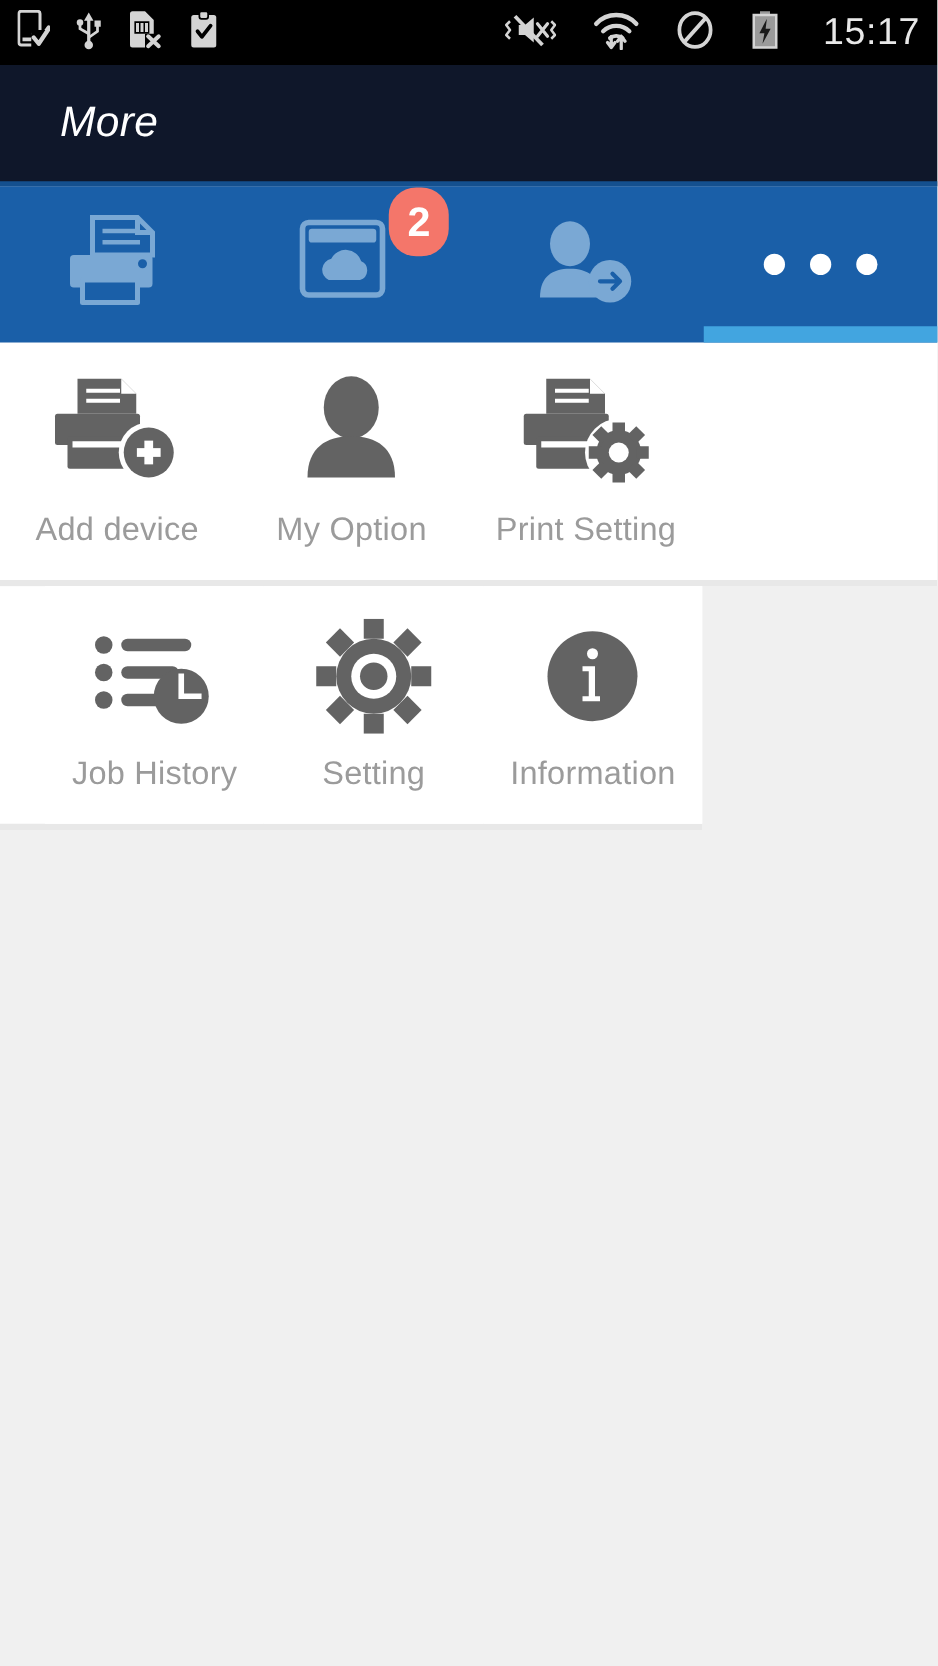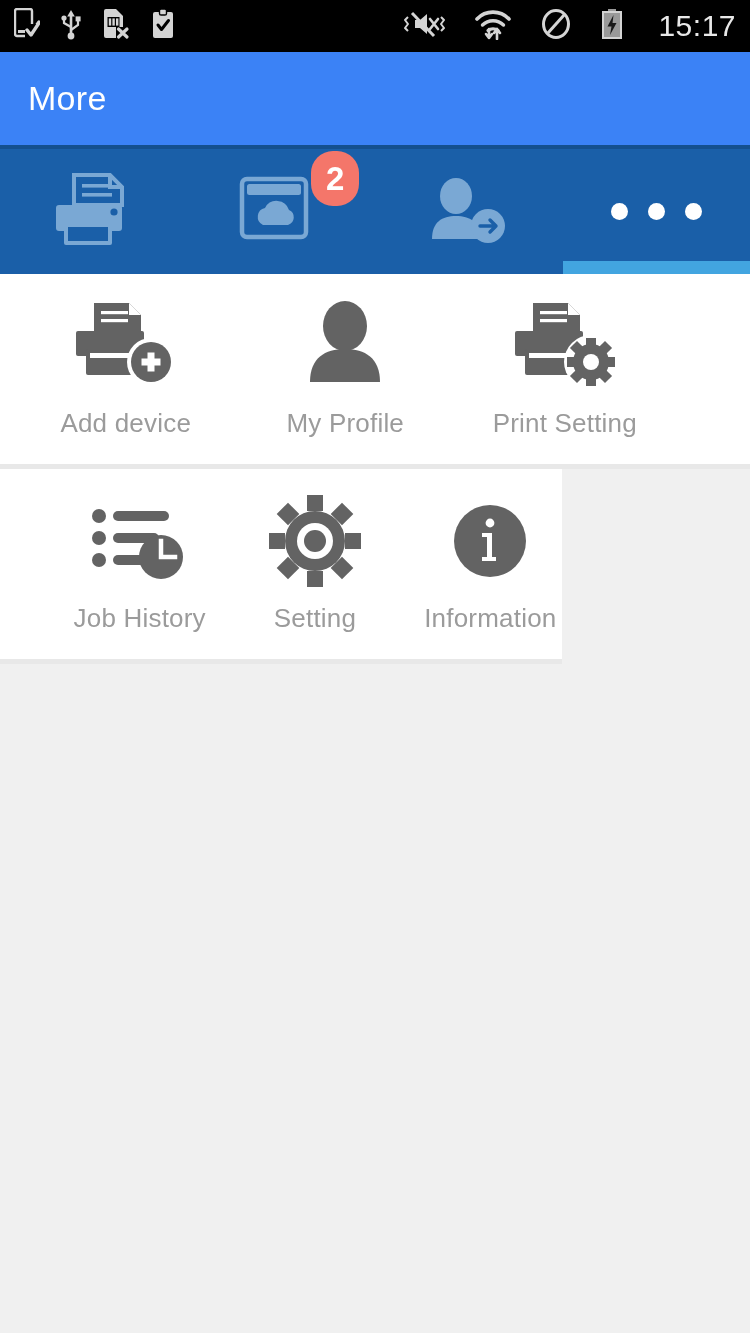--- a/index.html
+++ b/index.html
@@ -19,23 +19,24 @@
   .status-left { display:flex; align-items:center; gap:20px; }
   .status-right { margin-left:auto; display:flex; align-items:center; gap:29px; }
   .status-icon { display:block; }
   .status-time {
     color:#e8e8e8; font-size:30px; letter-spacing:0.5px;
     font-family:"Liberation Sans", sans-serif; margin-left:5px;
   }
 
   
   .header {
-    height:97px; background:#3b82f6;
-    display:flex; align-items:center; padding-left:28px;
+    height:97px; background:#0f172a;
+    display:flex; align-items:center; padding-left:48px;
     border-bottom:4px solid #14508f;
+    font-style:italic;
   }
   .header-title { color:#ffffff; font-size:34px; font-weight:400; letter-spacing:0.3px; }
 
   
   .tabbar {
     height:125px; background:#1a5fa8;
     display:flex; position:relative;
   }
   .tab {
     flex:1 1 25%; position:relative;
@@ -58,21 +59,21 @@
 
   
   .grid-wrap { background:#f0f0f0; }
   .grid-row { display:flex; background:#ffffff; }
   .grid-row.row1 { border-bottom:5px solid #e8e8e8; }
   .grid-row.row2 { width:562px; border-bottom:5px solid #e8e8e8;padding-left:36px; }
   .cell {
     width:187.5px; height:190px;
     display:flex; flex-direction:column;
     align-items:center; justify-content:flex-start;
-    padding-top:22px; background:#ffffff;margin-left:32px;
+    padding-top:22px; background:#ffffff;
   }
   .cell-icon {
     height:100px; display:flex; align-items:center; justify-content:center;
   }
   .cell-label {
     margin-top:12px; font-size:26px; color:#9b9b9b;
     white-space:nowrap; letter-spacing:0.2px;
   }
   .filler { flex:1 1 auto; background:#f0f0f0; }
   .page-body { flex:1; background:#f0f0f0; }
@@ -256,21 +257,21 @@
       </div>
 
 
       <div class="cell">
         <span class="cell-icon">
           <svg width="108" height="92" viewBox="0 0 108 92">
             <ellipse cx="54" cy="26" rx="22" ry="25" fill="#636363"></ellipse>
             <path d="M19 82 C19 58 34 49 54 49 C74 49 89 58 89 82 Z" fill="#636363"></path>
           </svg>
         </span>
-        <span class="cell-label">My Profile</span>
+        <span class="cell-label">My Option</span>
       </div>
 
       <div class="cell">
         <span class="cell-icon">
           <svg width="108" height="92" viewBox="0 0 108 92">
             <path d="M22 3 L57 3 L69 15 L69 31 L22 31 Z" fill="#636363"></path>
             <path d="M57 3 L57 15 L69 15" fill="#ffffff"></path>
             <rect x="29" y="11" width="27" height="3.2" fill="#ffffff"></rect>
             <rect x="29" y="19" width="27" height="3.2" fill="#ffffff"></rect>
             <rect x="4" y="31" width="68" height="25" rx="2" fill="#636363"></rect>

